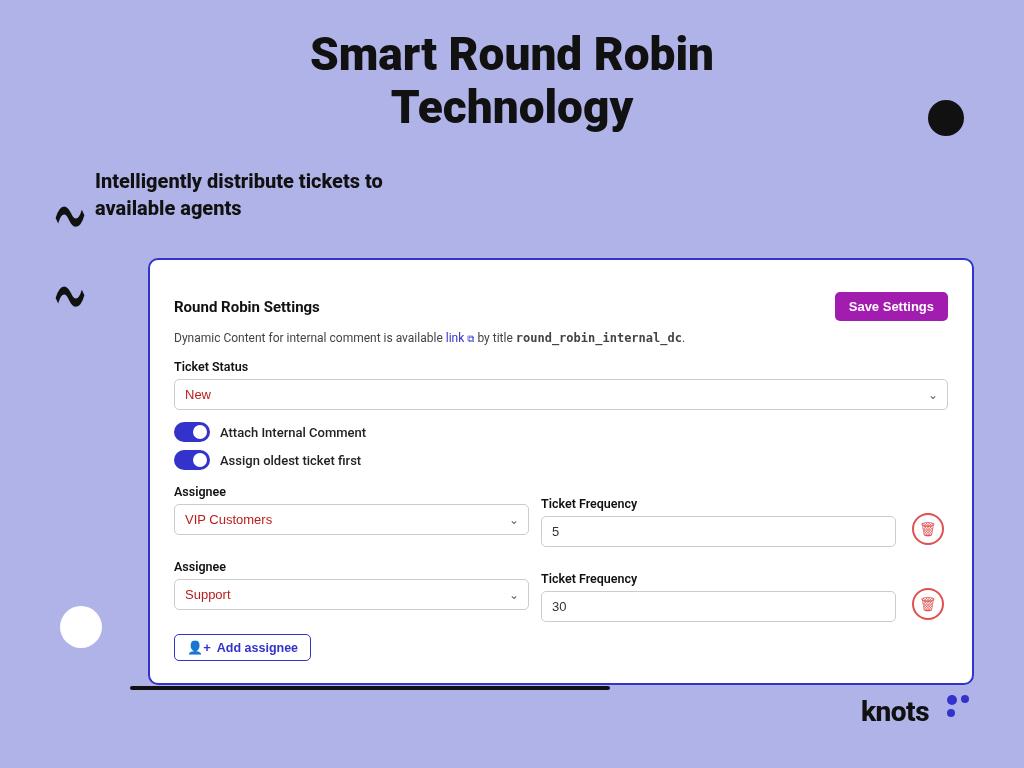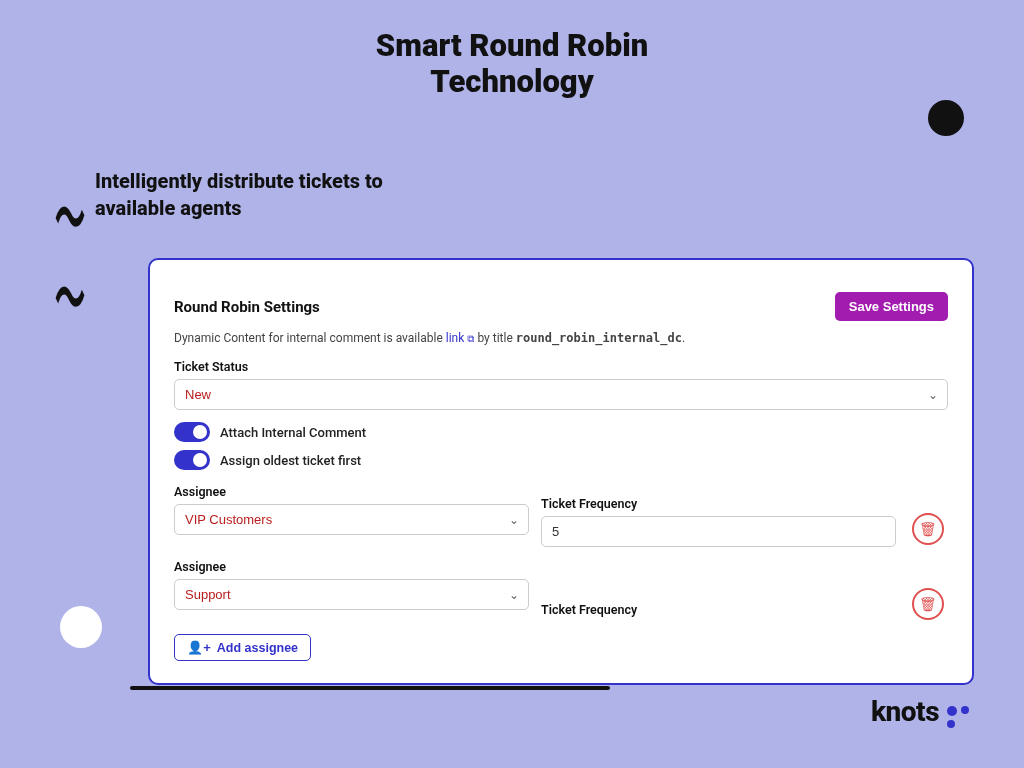--- a/index.html
+++ b/index.html
@@ -52,21 +52,21 @@
 
     
     .header-section {
       position: absolute;
       top: 28px;
       left: 0;
       right: 0;
       text-align: center;
     }
     .main-title {
-      font-size: 31px;
+      font-size: 46px;
       font-weight: 900;
       color: #111;
       line-height: 1.15;
     }
     .subtitle {
       position: absolute;
       top: 168px;
       left: 95px;
       font-size: 20px;
       font-weight: 800;
@@ -242,22 +242,22 @@
       cursor: pointer;
       margin-top: 6px;
     }
 
     
     .knots-logo {
       position: absolute;
       bottom: 40px;
       right: 55px;
       display: flex;
-      align-items: flex-end;
-      gap: 6px;
+      align-items: flex-start;
+      gap: 16px;
     }
     .knots-text {
       font-size: 28px;
       font-weight: 800;
       color: #111;
       letter-spacing: -0.5px;
     }
     .knots-dots {
       display: flex;
       flex-direction: column;
@@ -369,20 +369,21 @@
       <div class="select-wrapper">
         <select class="select-field">
           <option>VIP Customers</option>
           <option selected="">Support</option>
         </select>
         <span class="select-arrow">⌄</span>
       </div>
     </div>
     <div class="freq-col">
       <div class="field-label">Ticket Frequency</div>
+      <input class="freq-input" type="text" value="30" style="">
     </div>
     <div class="delete-col">
       <button class="delete-btn">
         <span>🗑</span>
       </button>
     </div>
   </div>
 
   <button class="add-assignee-btn">
     <span style="font-size:13px;">👤+</span>

